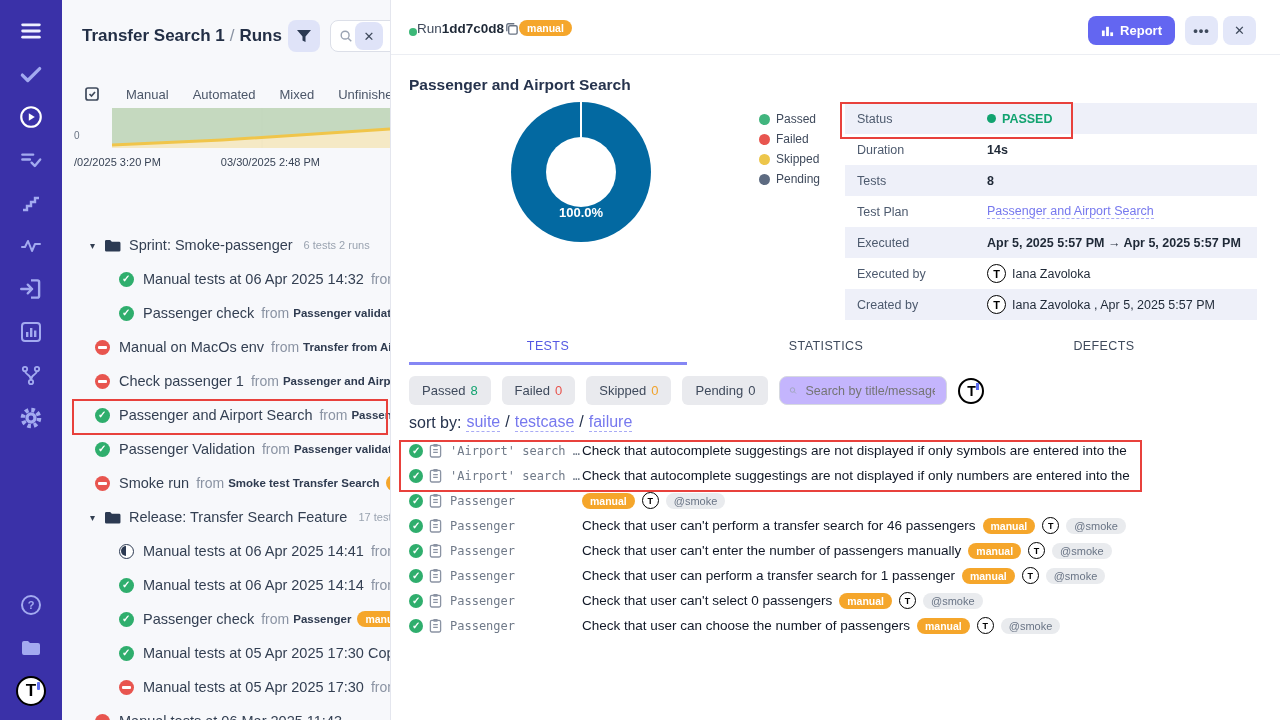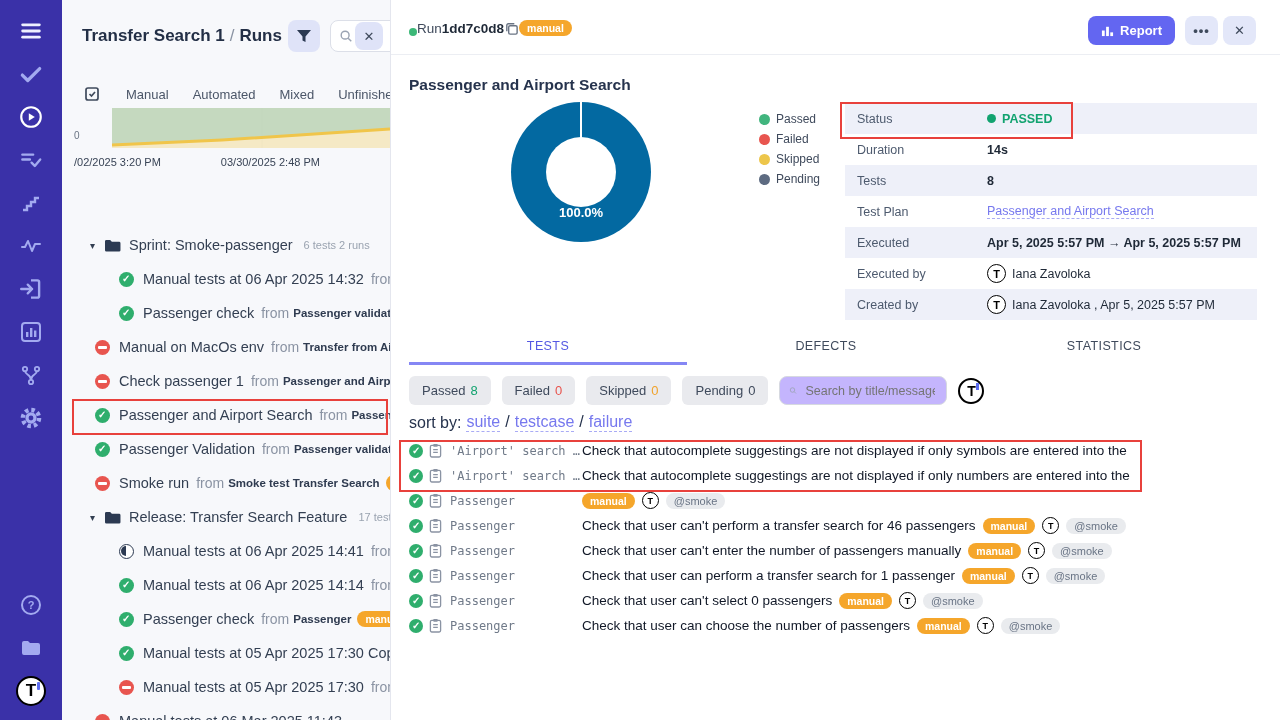--- a/index.html
+++ b/index.html
@@ -452,22 +452,22 @@
         <span class="dlabel">Created by</span>
         <span class="dvalue user">
           <span class="mini-avatar">T</span>
           <span>Iana Zavoloka , Apr 5, 2025 5:57 PM</span>
         </span>
       </div>
     </div>
 
   <div id="main-tabs">
       <span class="mtab active">TESTS</span>
+      <span class="mtab">STATISTICS</span>
       <span class="mtab">DEFECTS</span>
-      <span class="mtab">STATISTICS</span>
     </div>
 
   <div id="filter-row">
     <span id="filters-holder" style="display:flex;gap:11px">
         <button class="fbtn">
           <span>Passed</span>
           <b style="color: rgb(18, 163, 111);">8</b>
         </button>
         <button class="fbtn">
           <span>Failed</span>

